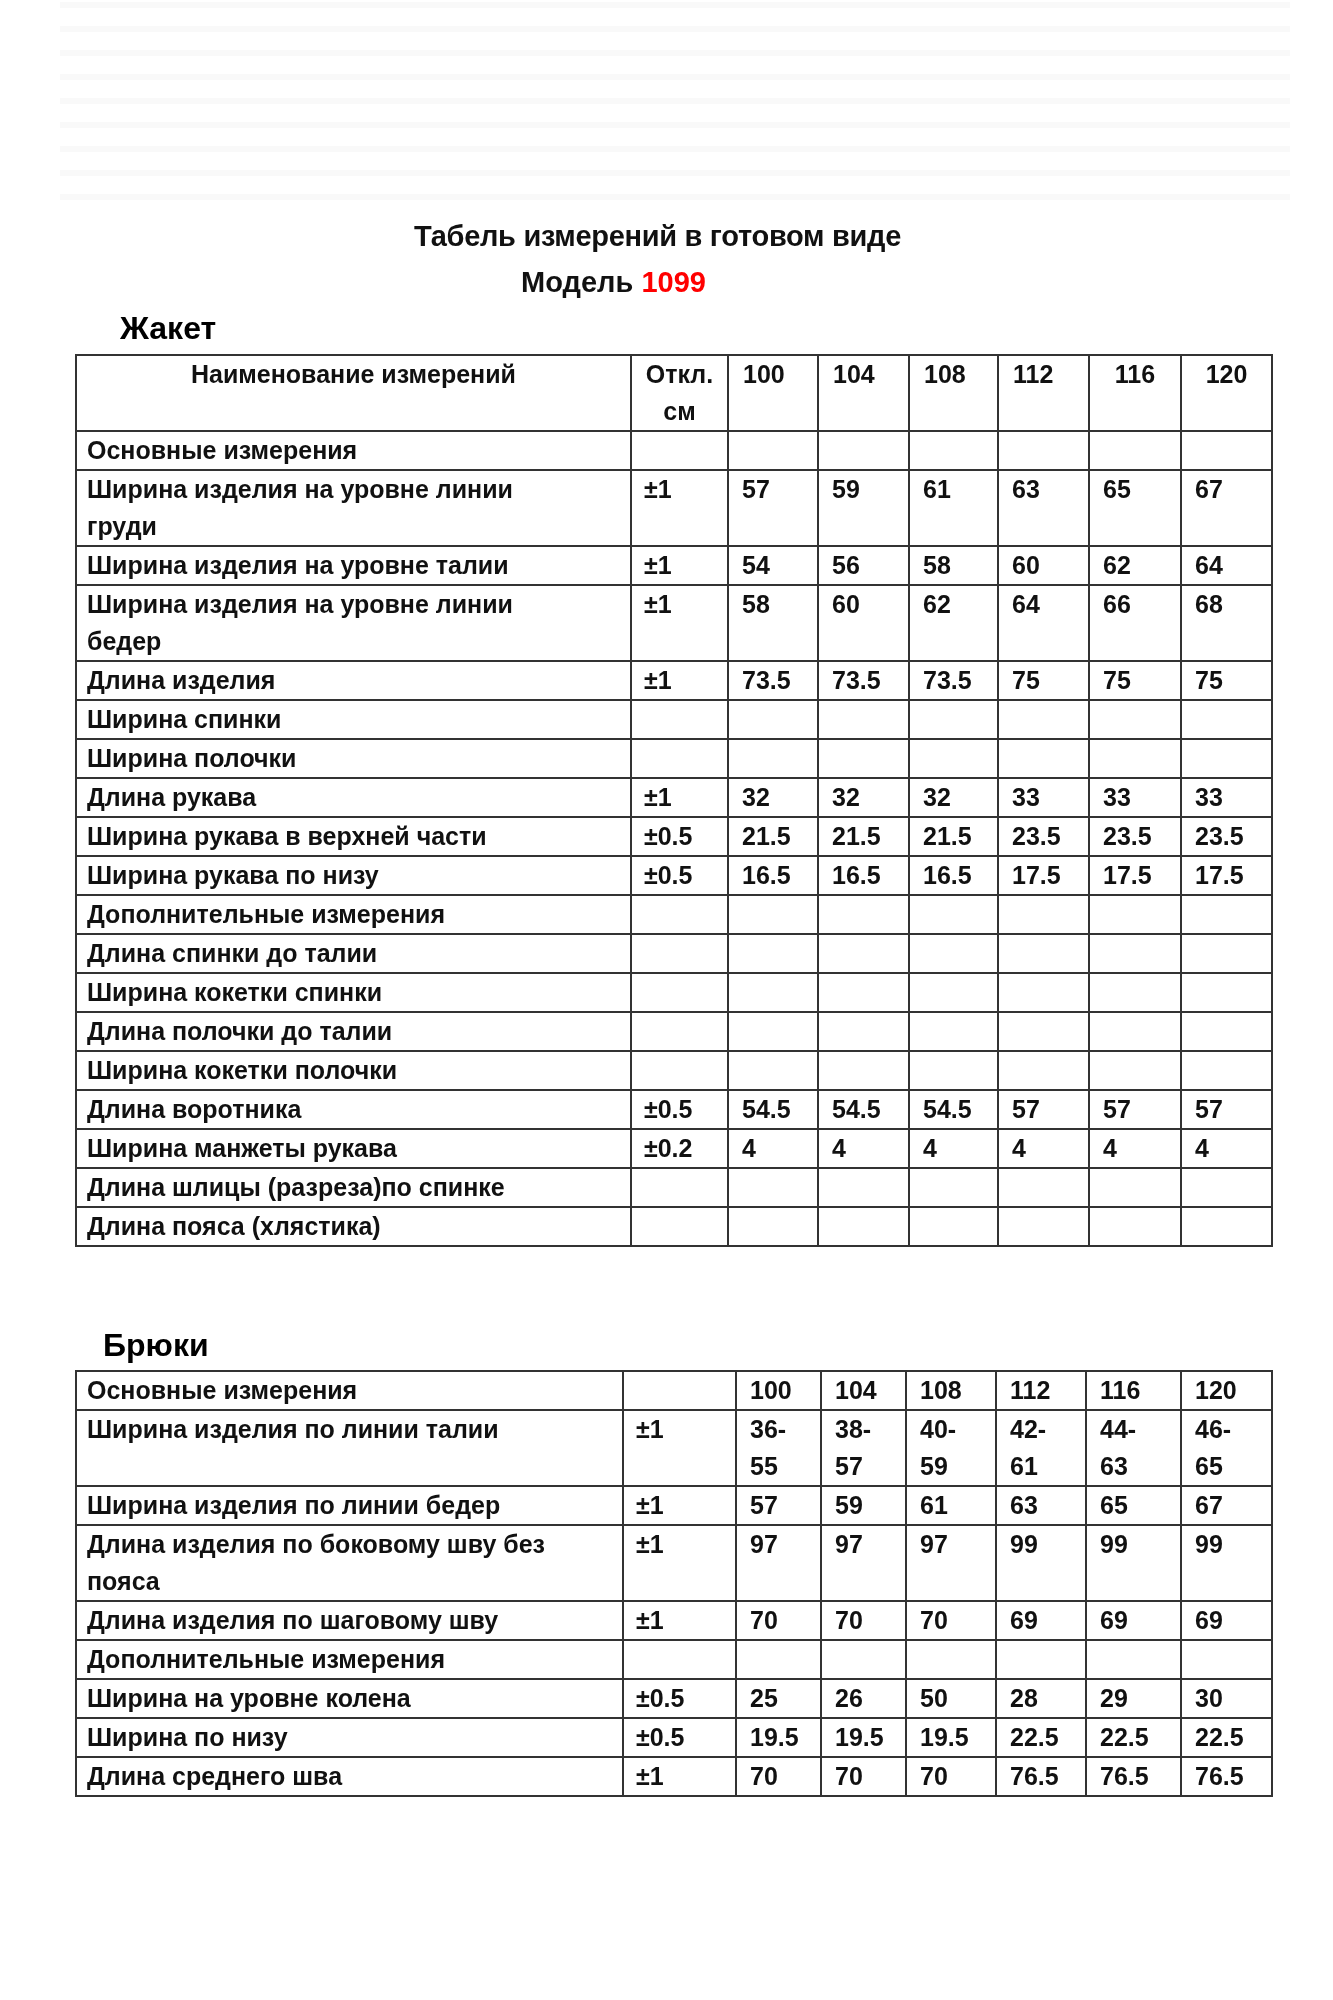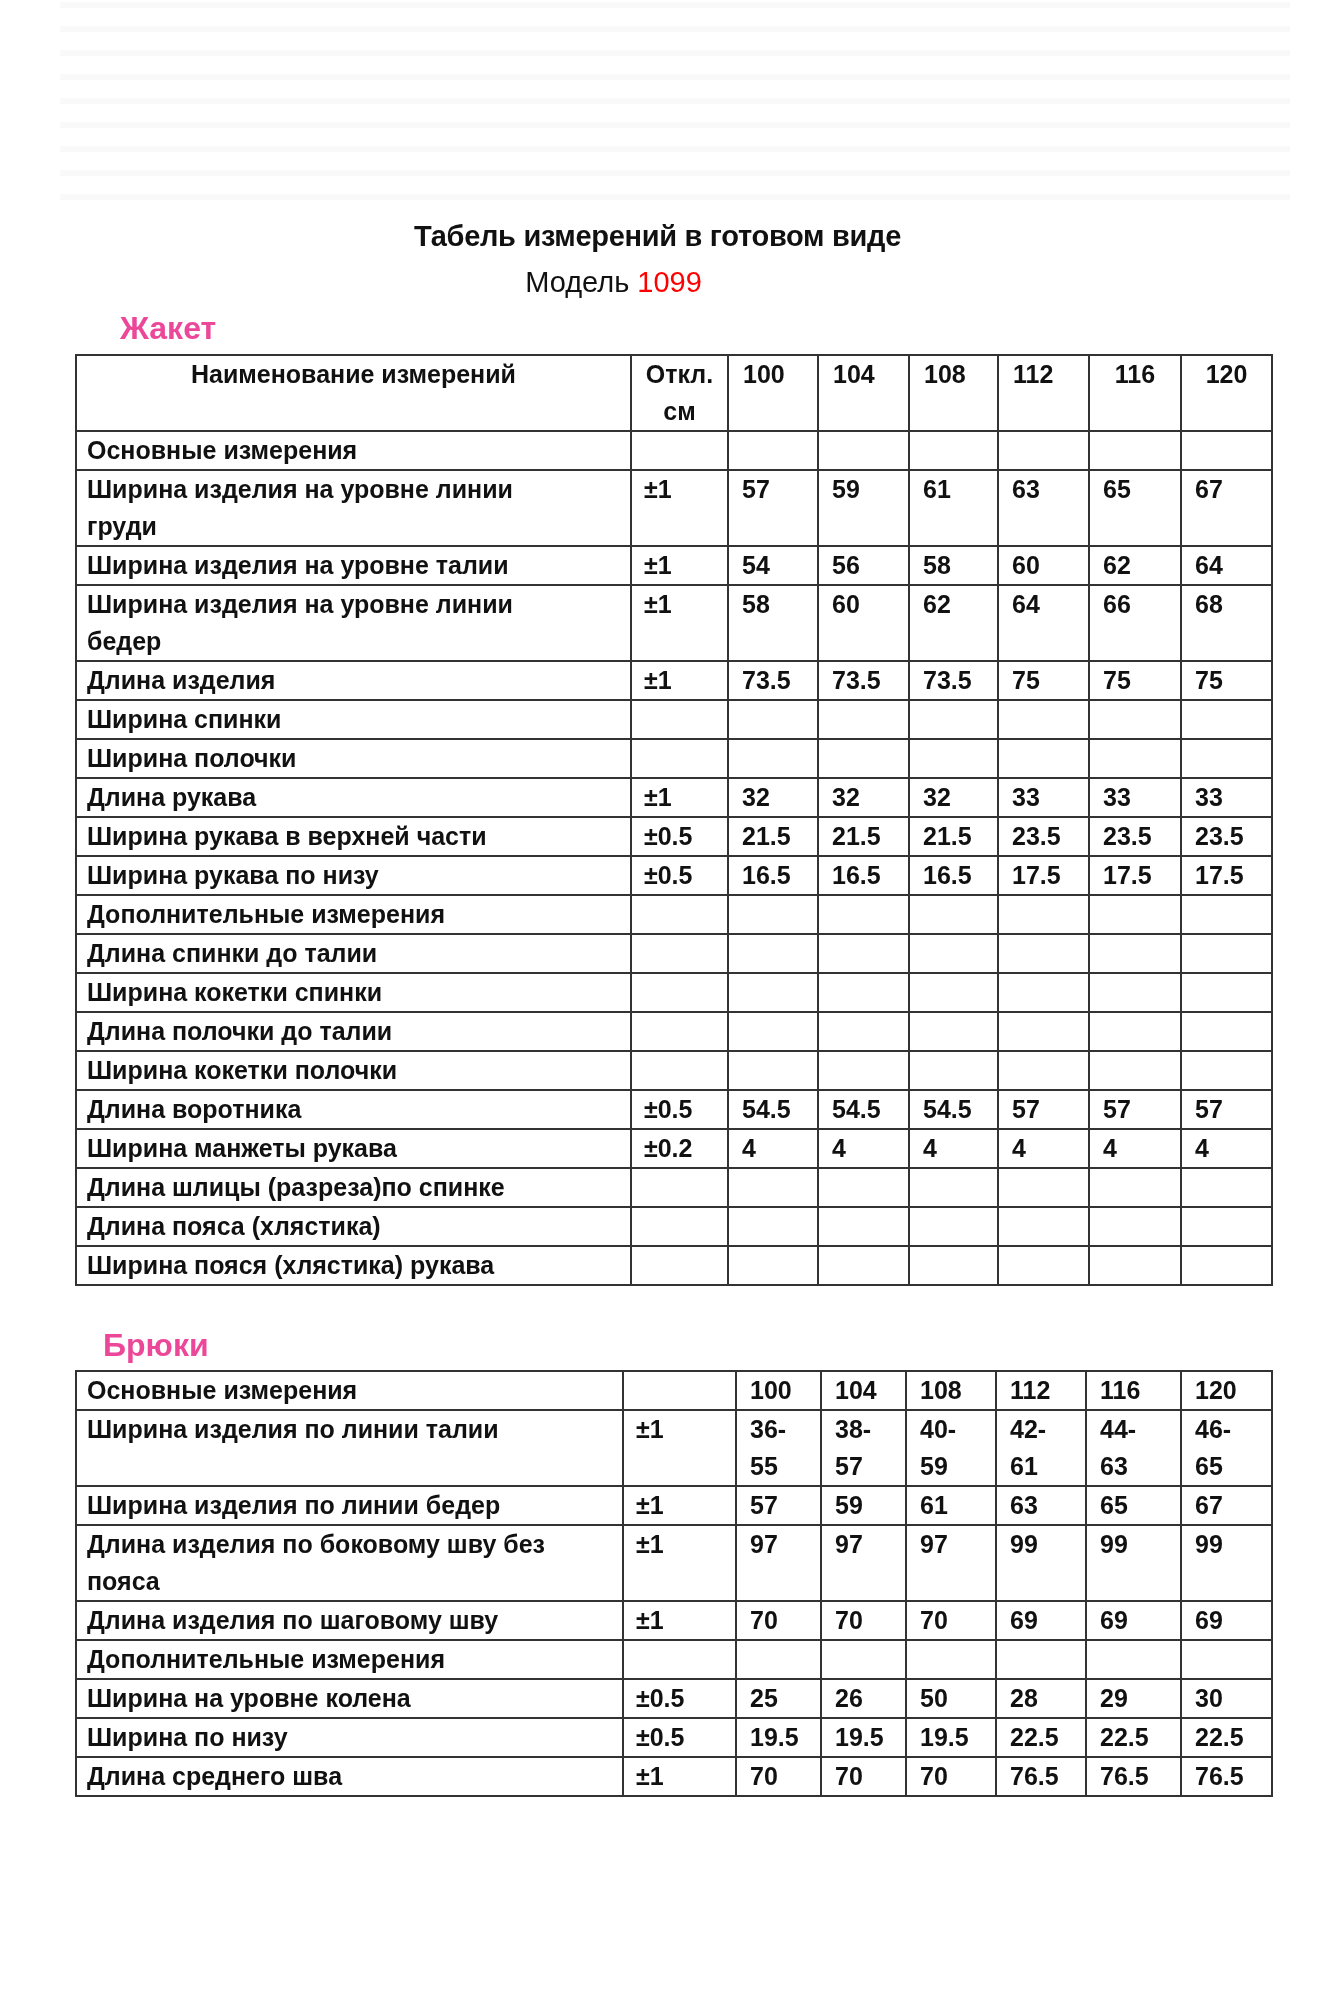--- a/index.html
+++ b/index.html
@@ -35,29 +35,29 @@
       letter-spacing: -0.3px;
       line-height: 40px;
     }
     .doc-subtitle {
       position: absolute;
       left: 0;
       width: 1227px;
       text-align: center;
       top: 262px;
       font-size: 29px;
-      font-weight: normal;
+      font-weight: bold;
       line-height: 40px;
     }
     .doc-subtitle .red { color: #ff0000; }
     .section-title {
       position: absolute;
       font-size: 32px;
       font-weight: bold;
-      color: #ec4899;
+      color: #000000;
       line-height: 40px;
     }
     #jacket-title { left: 120px; top: 308px; }
     #pants-title { left: 103px; top: 1325px; }
 
     table.sizes {
       position: absolute;
       border-collapse: collapse;
       table-layout: fixed;
       font-size: 25px;
@@ -305,30 +305,20 @@
       <tr>
         <td style="padding-right: 80px;">Длина пояса (хлястика)</td>
         <td class="tol"></td>
         <td class="val"></td>
         <td class="val"></td>
         <td class="val"></td>
         <td class="val"></td>
         <td class="val"></td>
         <td class="val"></td>
       </tr>
-      <tr>
-        <td style="padding-right: 80px;">Ширина пояся (хлястика) рукава</td>
-        <td class="tol"></td>
-        <td class="val"></td>
-        <td class="val"></td>
-        <td class="val"></td>
-        <td class="val"></td>
-        <td class="val"></td>
-        <td class="val"></td>
-      </tr>
     </tbody>
 </table>
 
 <div class="section-title" id="pants-title">Брюки</div>
 
 <table class="sizes" id="pants-table">
   <colgroup>
     <col style="width:547px">
     <col style="width:113px">
     <col style="width:85px">

